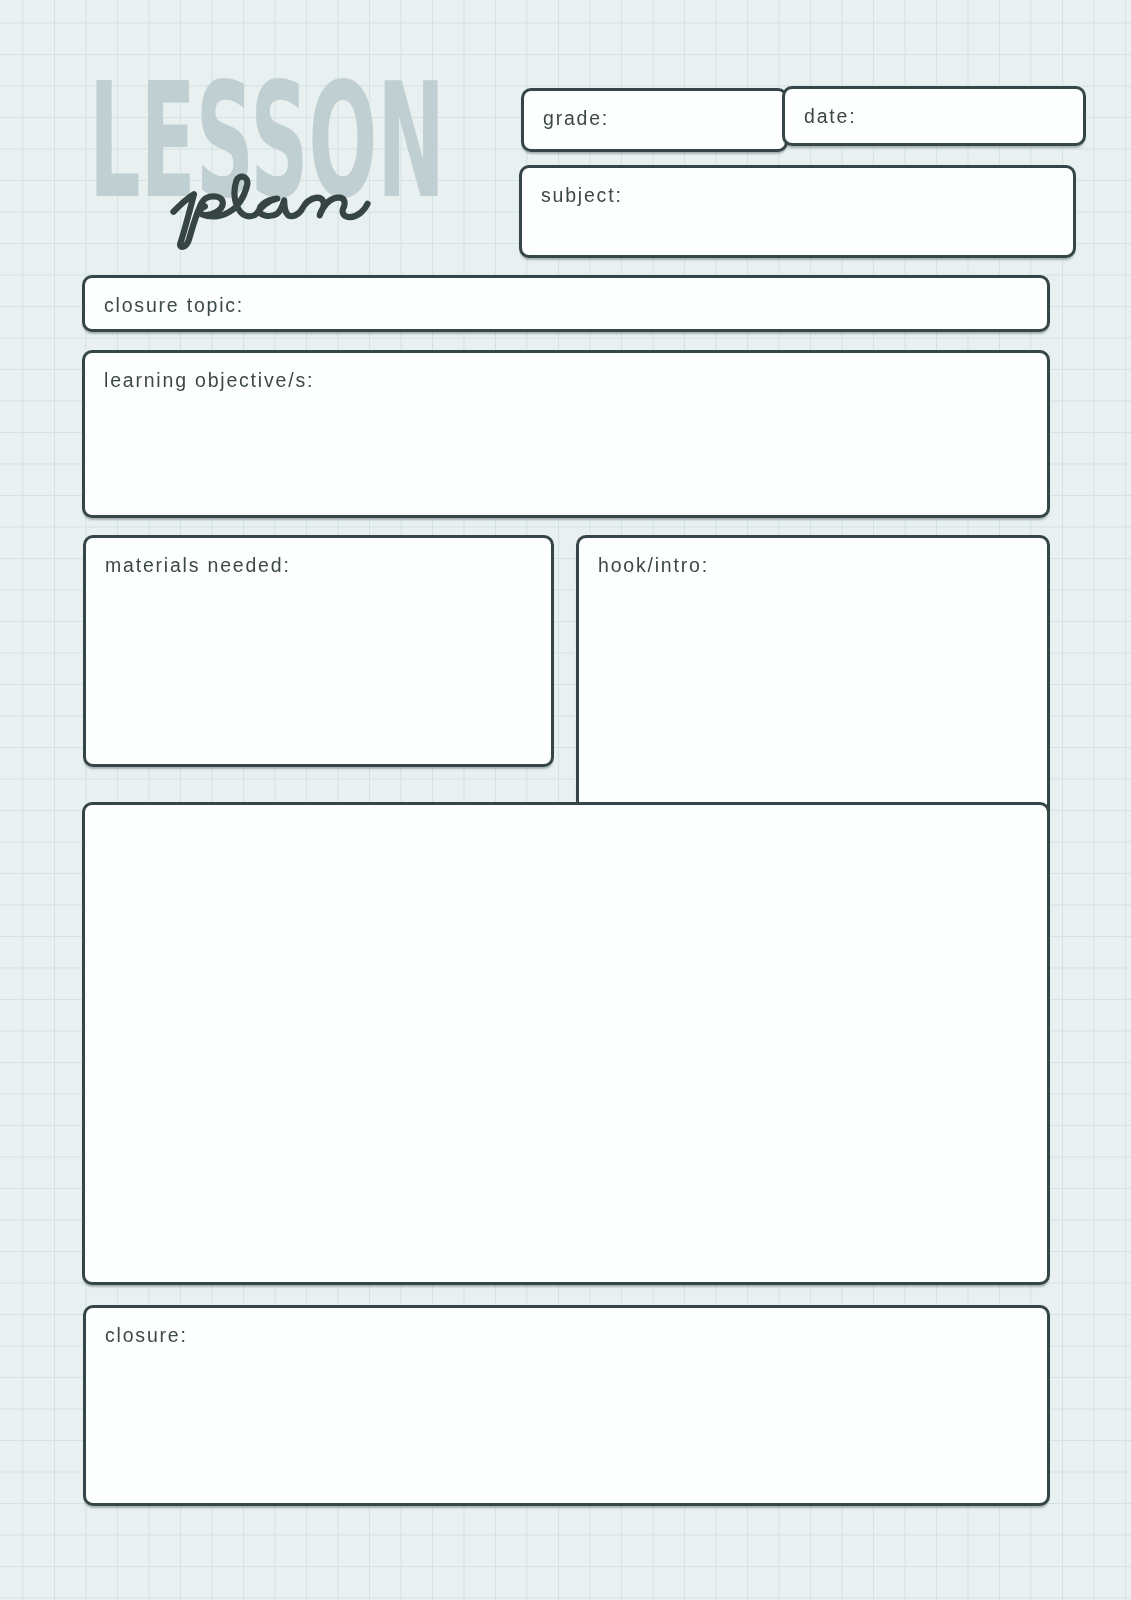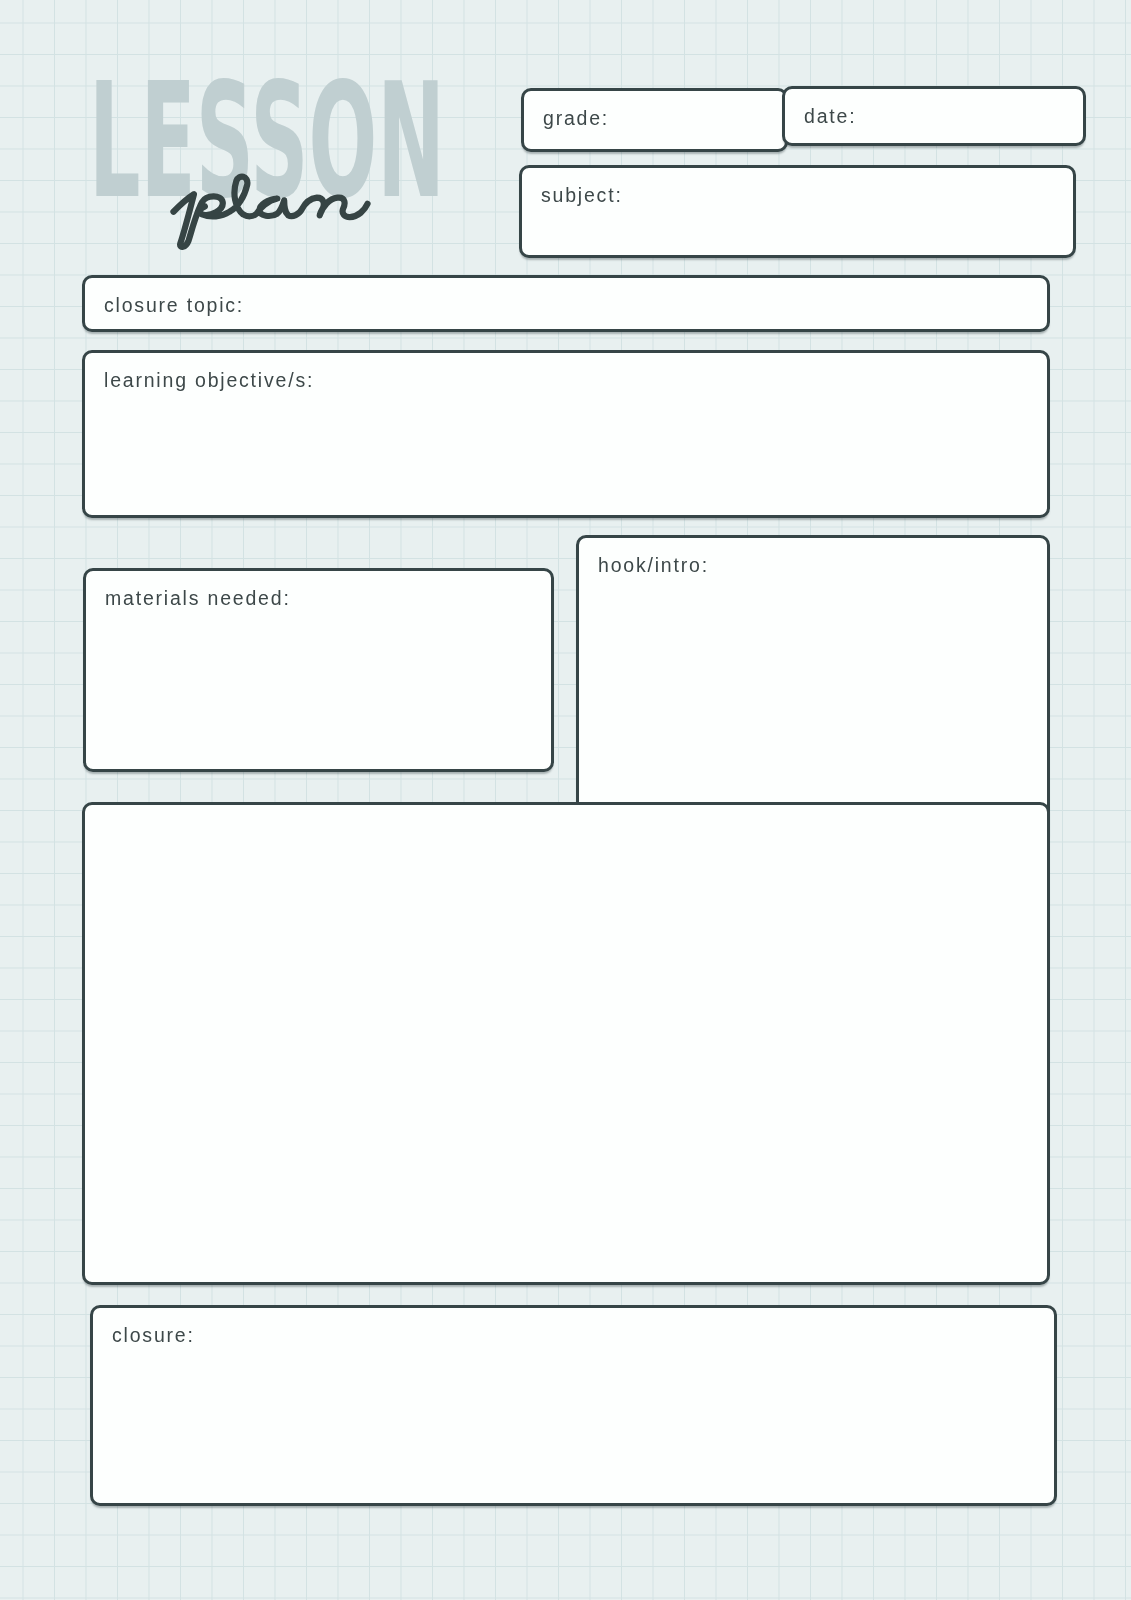--- a/index.html
+++ b/index.html
@@ -90,32 +90,32 @@
   <section class="fbox" style="left:82px;top:275px;width:968px;height:57px;">
     <span class="flabel">closure topic:</span>
     <div class="fvalue"></div>
   </section>
 
   <section class="fbox" style="left:82px;top:350px;width:968px;height:168px;gap:44px;">
     <span class="flabel">learning objective/s:</span>
     <div class="fvalue"></div>
   </section>
 
-  <section class="fbox" style="left:83px;top:535px;width:471px;height:204px;margin-top:33px;">
+  <section class="fbox" style="left:83px;top:535px;width:471px;height:232px;">
     <span class="flabel">materials needed:</span>
     <div class="fvalue"></div>
   </section>
 
   <section class="fbox" style="left:576px;top:535px;width:474px;height:307px;">
     <span class="flabel">hook/intro:</span>
     <div class="fvalue"></div>
   </section>
 
   <section class="fbox" style="left:82px;top:802px;width:968px;height:483px;">
     <div class="fvalue"></div>
   </section>
 
-  <section class="fbox" style="left:83px;top:1305px;width:967px;height:201px;margin-left:7px;">
+  <section class="fbox" style="left:83px;top:1305px;width:967px;height:201px;">
     <span class="flabel">closure:</span>
     <div class="fvalue"></div>
   </section>
 
 </div>
 
 </body></html>

